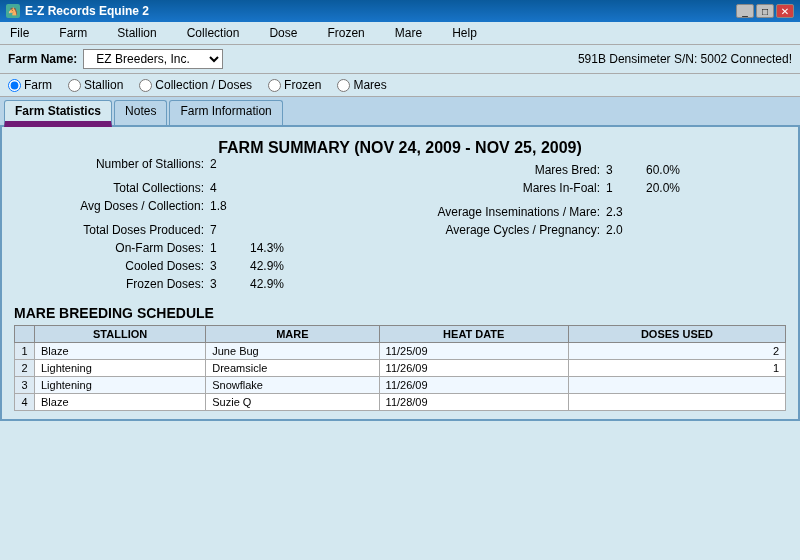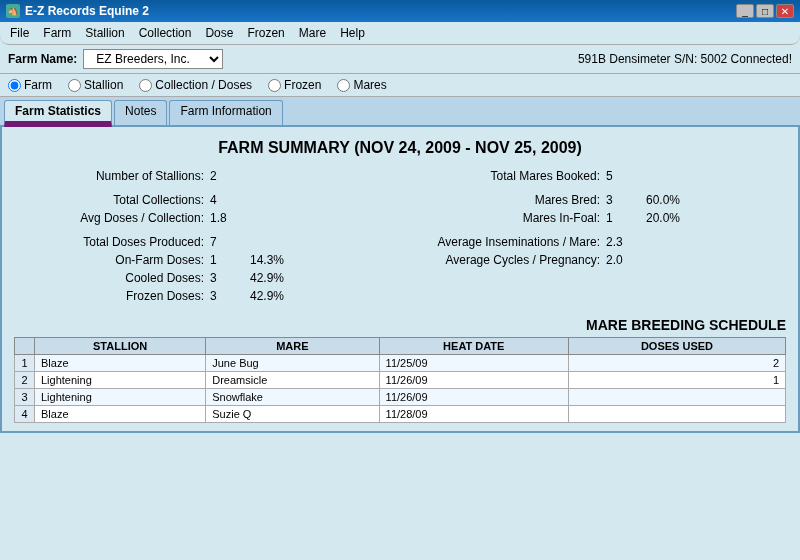--- a/index.html
+++ b/index.html
@@ -57,22 +57,21 @@
       cursor: pointer;
     }
     .win-btn.close { background: #d04040; color: white; }
 
     
     .menu-bar {
       background: #d4e8f0;
       border-bottom: 1px solid #aaa;
       padding: 2px 4px;
       display: flex;
-      gap: 2px;
-      border-radius: 9px;
+      gap: 18px;
     }
     .menu-item {
       padding: 2px 6px;
       cursor: pointer;
       font-size: 12px;
     }
 
     
     .toolbar {
       background: #d4e8f0;
@@ -146,21 +145,20 @@
       padding: 8px 12px;
       border: 2px solid #6a9cc0;
       border-top: none;
       flex: 1;
     }
 
     .page-title {
       text-align: center;
       font-size: 16px;
       font-weight: bold;
-      margin-bottom: 12px;
       margin-top: 4px;
     }
 
     
     .stats-section {
       display: grid;
       grid-template-columns: 1fr 1fr;
       gap: 4px 20px;
       margin-bottom: 10px;
     }
@@ -182,21 +180,21 @@
     .stat-pct {
       font-size: 12px;
       min-width: 50px;
       margin-left: 10px;
     }
 
     .section-divider { height: 6px; }
 
     
     .schedule-title {
-      text-align: right;
+      text-align: left;
       font-size: 14px;
       font-weight: bold;
       margin: 6px 0 4px 0;
     }
 
     .schedule-table {
       width: 100%;
       border-collapse: collapse;
       background: white;
       font-size: 11px;
@@ -324,24 +322,20 @@
         <span class="stat-pct">42.9%</span>
       </div>
       <div class="stat-row">
         <span class="stat-label">Frozen Doses:</span>
         <span class="stat-value">3</span>
         <span class="stat-pct">42.9%</span>
       </div>
     </div>
 
     <div>
-      <div class="stat-row">
-        <span class="stat-label">Total Mares Booked:</span>
-        <span class="stat-value">5</span>
-      </div>
       <div class="section-divider"></div>
       <div class="stat-row">
         <span class="stat-label">Mares Bred:</span>
         <span class="stat-value">3</span>
         <span class="stat-pct">60.0%</span>
       </div>
       <div class="stat-row">
         <span class="stat-label">Mares In-Foal:</span>
         <span class="stat-value">1</span>
         <span class="stat-pct">20.0%</span>

